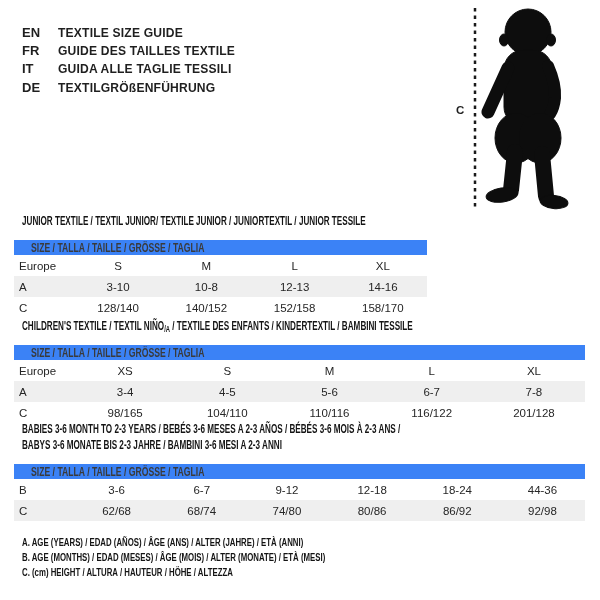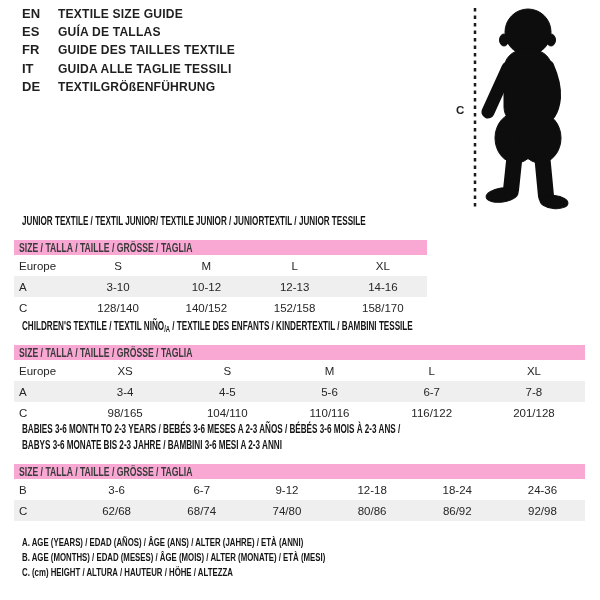--- a/index.html
+++ b/index.html
@@ -1,58 +1,54 @@
 <!DOCTYPE html>
 <html><head>
 <meta charset="utf-8">
 <style>
   html,body{margin:0;padding:0;background:#fff;}
   .canvas{position:relative;width:600px;height:600px;background:#ffffff;overflow:hidden;
           font-family:"Liberation Sans",sans-serif;color:#1f1f1f;}
   
-  .langs{position:absolute;left:22px;top:4px;list-style:none;margin:0;padding:0;}
+  .langs{position:absolute;left:22px;top:23px;list-style:none;margin:0;padding:0;}
   .langs li{display:flex;height:18.3px;align-items:center;}
   .lcode{width:36px;font-weight:700;font-size:13px;flex:0 0 36px;}
   .ltitle{font-weight:700;font-size:13px;letter-spacing:.2px;transform:scaleX(.93);
           transform-origin:0 50%;white-space:nowrap;}
   
   .dash{position:absolute;left:472px;top:8px;}
   .figC{position:absolute;left:456px;top:104px;font-weight:700;font-size:11.5px;}
   .baby{position:absolute;left:478px;top:6px;}
   
   .title{position:absolute;font-weight:700;font-size:12.5px;transform:scaleX(.65);
          transform-origin:0 50%;white-space:nowrap;color:#141414;line-height:14px;}
   .sub{font-size:9px;vertical-align:-2px;}
   
   .tbl{position:absolute;}
-  .bar{height:15px;background:#f9a8d4;display:flex;align-items:center;
-       padding-left:5px;box-sizing:border-box;}
+  .bar{height:15px;background:#3b82f6;display:flex;align-items:center;
+       padding-left:17px;box-sizing:border-box;}
   .barlabel{font-weight:700;font-size:12px;color:#3a3a3a;display:inline-block;
             transform:scaleX(.72);transform-origin:0 50%;white-space:nowrap;}
   .r{display:flex;height:21px;align-items:center;font-size:11.5px;color:#262626;}
   .r.shade{background:#efefef;}
   .c{flex:1;text-align:center;}
   .c.first{flex:0 0 60px;text-align:left;padding-left:5px;box-sizing:border-box;}
   
   .fnote{position:absolute;font-weight:700;font-size:11.5px;transform:scaleX(.68);
          transform-origin:0 50%;white-space:nowrap;color:#141414;}
 </style>
 </head>
 <body>
 
 <div class="canvas">
 
   <ul class="langs">
     <li>
       <span class="lcode">EN</span>
       <span class="ltitle">TEXTILE SIZE GUIDE</span>
-    </li>
-    <li>
-      <span class="lcode">ES</span>
-      <span class="ltitle">GUÍA DE TALLAS</span>
     </li>
     <li>
       <span class="lcode">FR</span>
       <span class="ltitle">GUIDE DES TAILLES TEXTILE</span>
     </li>
     <li>
       <span class="lcode">IT</span>
       <span class="ltitle">GUIDA ALLE TAGLIE TESSILI</span>
     </li>
     <li>
@@ -90,21 +86,21 @@
     <div class="r">
       <div class="c first">Europe</div>
       <div class="c">S</div>
       <div class="c">M</div>
       <div class="c">L</div>
       <div class="c">XL</div>
     </div>
     <div class="r shade">
       <div class="c first">A</div>
       <div class="c">3-10</div>
-      <div class="c">10-12</div>
+      <div class="c">10-8</div>
       <div class="c">12-13</div>
       <div class="c">14-16</div>
     </div>
     <div class="r">
       <div class="c first">C</div>
       <div class="c">128/140</div>
       <div class="c">140/152</div>
       <div class="c">152/158</div>
       <div class="c">158/170</div>
     </div>
@@ -149,21 +145,21 @@
     <div class="bar">
       <span class="barlabel">SIZE / TALLA / TAILLE / GRÖSSE / TAGLIA</span>
     </div>
     <div class="r">
       <div class="c first">B</div>
       <div class="c">3-6</div>
       <div class="c">6-7</div>
       <div class="c">9-12</div>
       <div class="c">12-18</div>
       <div class="c">18-24</div>
-      <div class="c">24-36</div>
+      <div class="c">44-36</div>
     </div>
     <div class="r shade">
       <div class="c first">C</div>
       <div class="c">62/68</div>
       <div class="c">68/74</div>
       <div class="c">74/80</div>
       <div class="c">80/86</div>
       <div class="c">86/92</div>
       <div class="c">92/98</div>
     </div>

